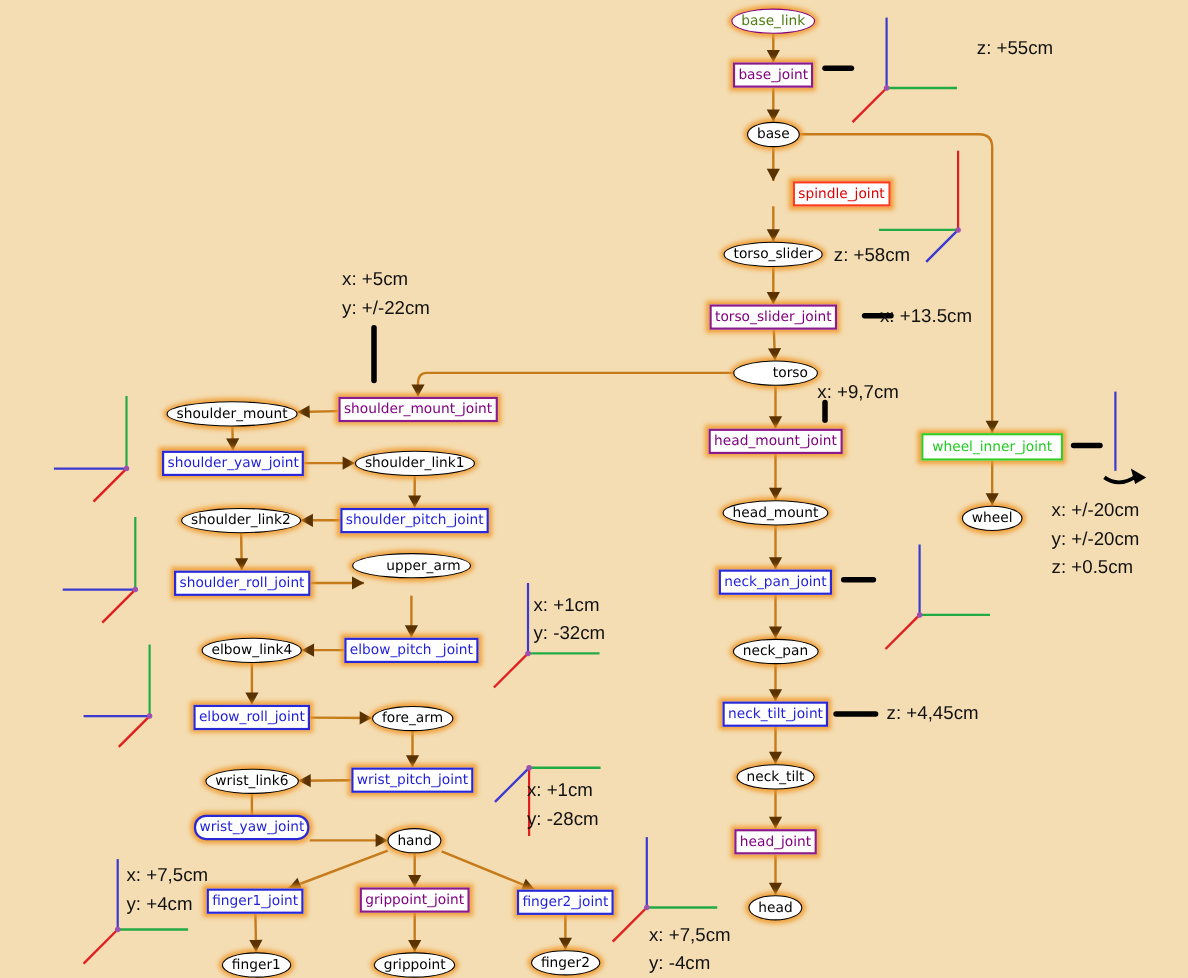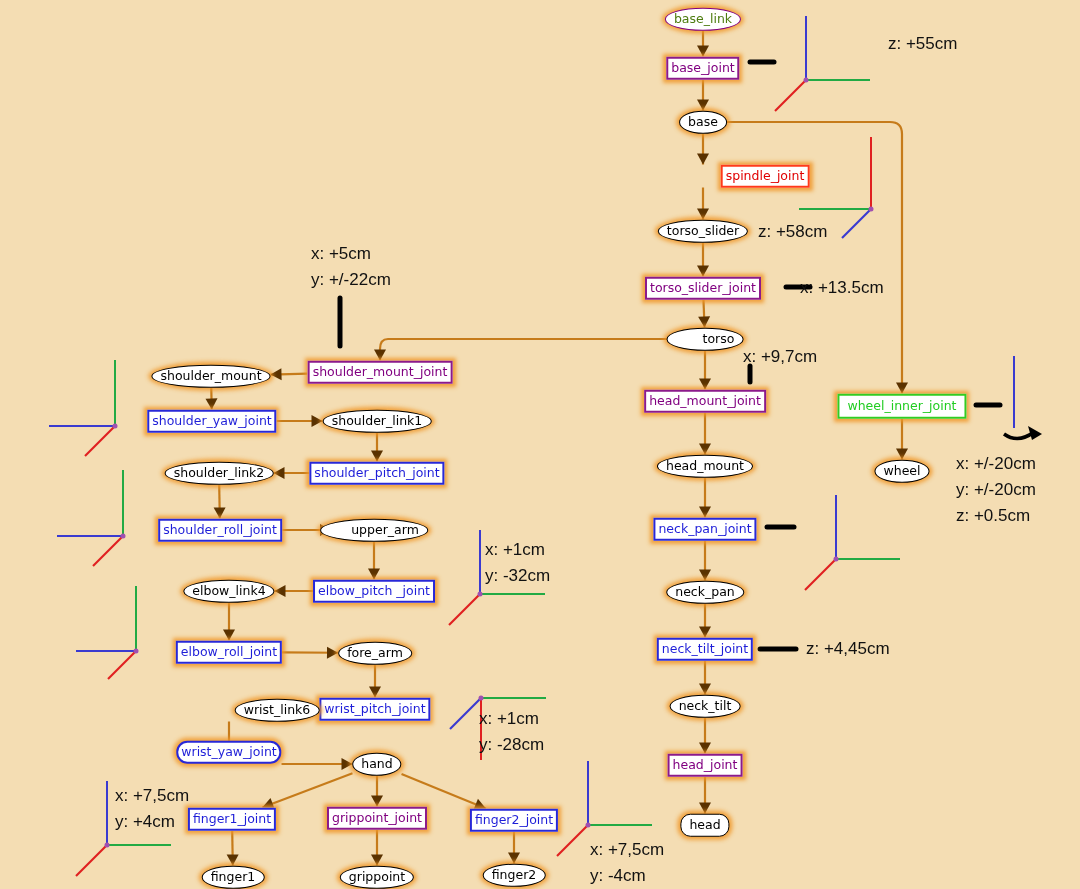--- a/index.html
+++ b/index.html
@@ -188,43 +188,43 @@
     <div class="node link" style="left: 703px; top: 231px;">torso_slider</div>
     <div class="node joint fixed" style="left: 703px; top: 288px;">torso_slider_joint</div>
     <div class="node link" style="left: 705px; top: 339px; padding-left: 35px;">torso</div>
     <div class="node joint fixed" style="left: 380px; top: 372px;">shoulder_mount_joint</div>
     <div class="node link" style="left: 211px; top: 376px;">shoulder_mount</div>
     <div class="node joint revolute" style="left: 212px; top: 421px;">shoulder_yaw_joint</div>
     <div class="node link" style="left: 377px; top: 421px;">shoulder_link1</div>
     <div class="node joint revolute" style="left: 377px; top: 473px;">shoulder_pitch_joint</div>
     <div class="node link" style="left: 219px; top: 473px;">shoulder_link2</div>
     <div class="node joint revolute" style="left: 220px; top: 530px;">shoulder_roll_joint</div>
-    <div class="node link" style="left: 374px; top: 530px; padding-left: 30px;">upper_arm</div>
+    <div class="node link" style="left: 374px; top: 514px; padding-left: 30px;">upper_arm</div>
     <div class="node joint revolute" style="left: 374px; top: 591px;">elbow_pitch _joint</div>
     <div class="node link" style="left: 229px; top: 591px;">elbow_link4</div>
     <div class="node joint revolute" style="left: 229px; top: 652px;">elbow_roll_joint</div>
     <div class="node link" style="left: 375px; top: 653px;">fore_arm</div>
     <div class="node joint revolute" style="left: 375px; top: 709px;">wrist_pitch_joint</div>
-    <div class="node link" style="left: 229px; top: 710px; margin-left: 48px;">wrist_link6</div>
+    <div class="node link" style="left: 229px; top: 710px;">wrist_link6</div>
     <div class="node joint revolute" style="left: 229px; top: 752px; border-radius: 11px;">wrist_yaw_joint</div>
     <div class="node link" style="left: 377px; top: 764px;">hand</div>
     <div class="node joint revolute" style="left: 232px; top: 819px;">finger1_joint</div>
     <div class="node joint fixed" style="left: 377px; top: 818px;">grippoint_joint</div>
     <div class="node joint revolute" style="left: 514px; top: 820px;">finger2_joint</div>
     <div class="node link" style="left: 233px; top: 877px;">finger1</div>
     <div class="node link" style="left: 377px; top: 877px;">grippoint</div>
     <div class="node link" style="left: 514px; top: 875px;">finger2</div>
     <div class="node joint fixed" style="left: 705px; top: 401px;">head_mount_joint</div>
     <div class="node link" style="left: 705px; top: 466px;">head_mount</div>
     <div class="node joint revolute" style="left: 705px; top: 529px;">neck_pan_joint</div>
     <div class="node link" style="left: 705px; top: 592px;">neck_pan</div>
     <div class="node joint revolute" style="left: 705px; top: 649px;">neck_tilt_joint</div>
     <div class="node link" style="left: 705px; top: 706px;">neck_tilt</div>
     <div class="node joint fixed" style="left: 705px; top: 765px;">head_joint</div>
-    <div class="node link" style="left: 705px; top: 825px; border-radius: 10px;">head</div>
+    <div class="node link" style="left: 705px; top: 825px;">head</div>
     <div class="node joint continuous" style="left: 902px; top: 406px;">wheel_inner_joint</div>
     <div class="node link" style="left: 902px; top: 471px;">wheel</div>
   </div>
 
 <div class="anno" style="left:888px;top:31px;">z: +55cm</div>
 <div class="anno" style="left:758px;top:219px;">z: +58cm</div>
 <div class="anno" style="left:800px;top:275px;">x: +13.5cm</div>
 <div class="anno" style="left:311px;top:241px;">x: +5cm
 y: +/-22cm</div>
 <div class="anno" style="left:743px;top:344px;">x: +9,7cm</div>

